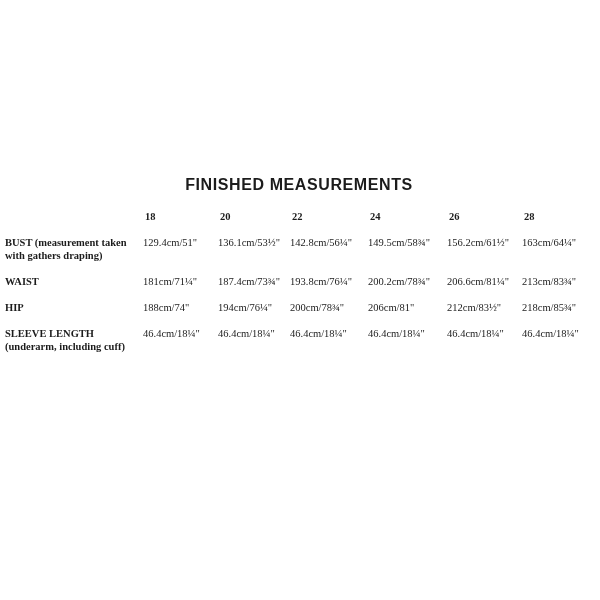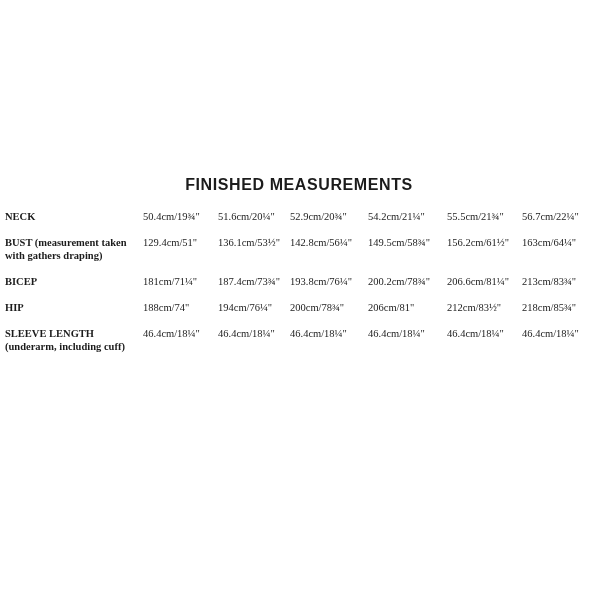--- a/index.html
+++ b/index.html
@@ -60,40 +60,40 @@
     padding-left: 2px;
   }
 </style>
 </head>
 <body>
 
 <div class="page">
   <div class="content">
     <h1 class="title">FINISHED MEASUREMENTS</h1>
     <div class="mtable">
-        <div class="mrow">
-          <div class="cell label-cell">NECK</div>
-          <div class="cell">50.4cm/19¾"</div>
-          <div class="cell">51.6cm/20¼"</div>
-          <div class="cell">52.9cm/20¾"</div>
-          <div class="cell">54.2cm/21¼"</div>
-          <div class="cell">55.5cm/21¾"</div>
-          <div class="cell">56.7cm/22¼"</div>
+        <div class="mrow header">
+          <div class="cell label-cell"></div>
+          <div class="cell header-cell">18</div>
+          <div class="cell header-cell">20</div>
+          <div class="cell header-cell">22</div>
+          <div class="cell header-cell">24</div>
+          <div class="cell header-cell">26</div>
+          <div class="cell header-cell">28</div>
         </div>
         <div class="mrow">
           <div class="cell label-cell">BUST (measurement taken with gathers draping)</div>
           <div class="cell">129.4cm/51"</div>
           <div class="cell">136.1cm/53½"</div>
           <div class="cell">142.8cm/56¼"</div>
           <div class="cell">149.5cm/58¾"</div>
           <div class="cell">156.2cm/61½"</div>
           <div class="cell">163cm/64¼"</div>
         </div>
         <div class="mrow">
-          <div class="cell label-cell">BICEP</div>
+          <div class="cell label-cell">WAIST</div>
           <div class="cell">181cm/71¼"</div>
           <div class="cell">187.4cm/73¾"</div>
           <div class="cell">193.8cm/76¼"</div>
           <div class="cell">200.2cm/78¾"</div>
           <div class="cell">206.6cm/81¼"</div>
           <div class="cell">213cm/83¾"</div>
         </div>
         <div class="mrow">
           <div class="cell label-cell">HIP</div>
           <div class="cell">188cm/74"</div>

